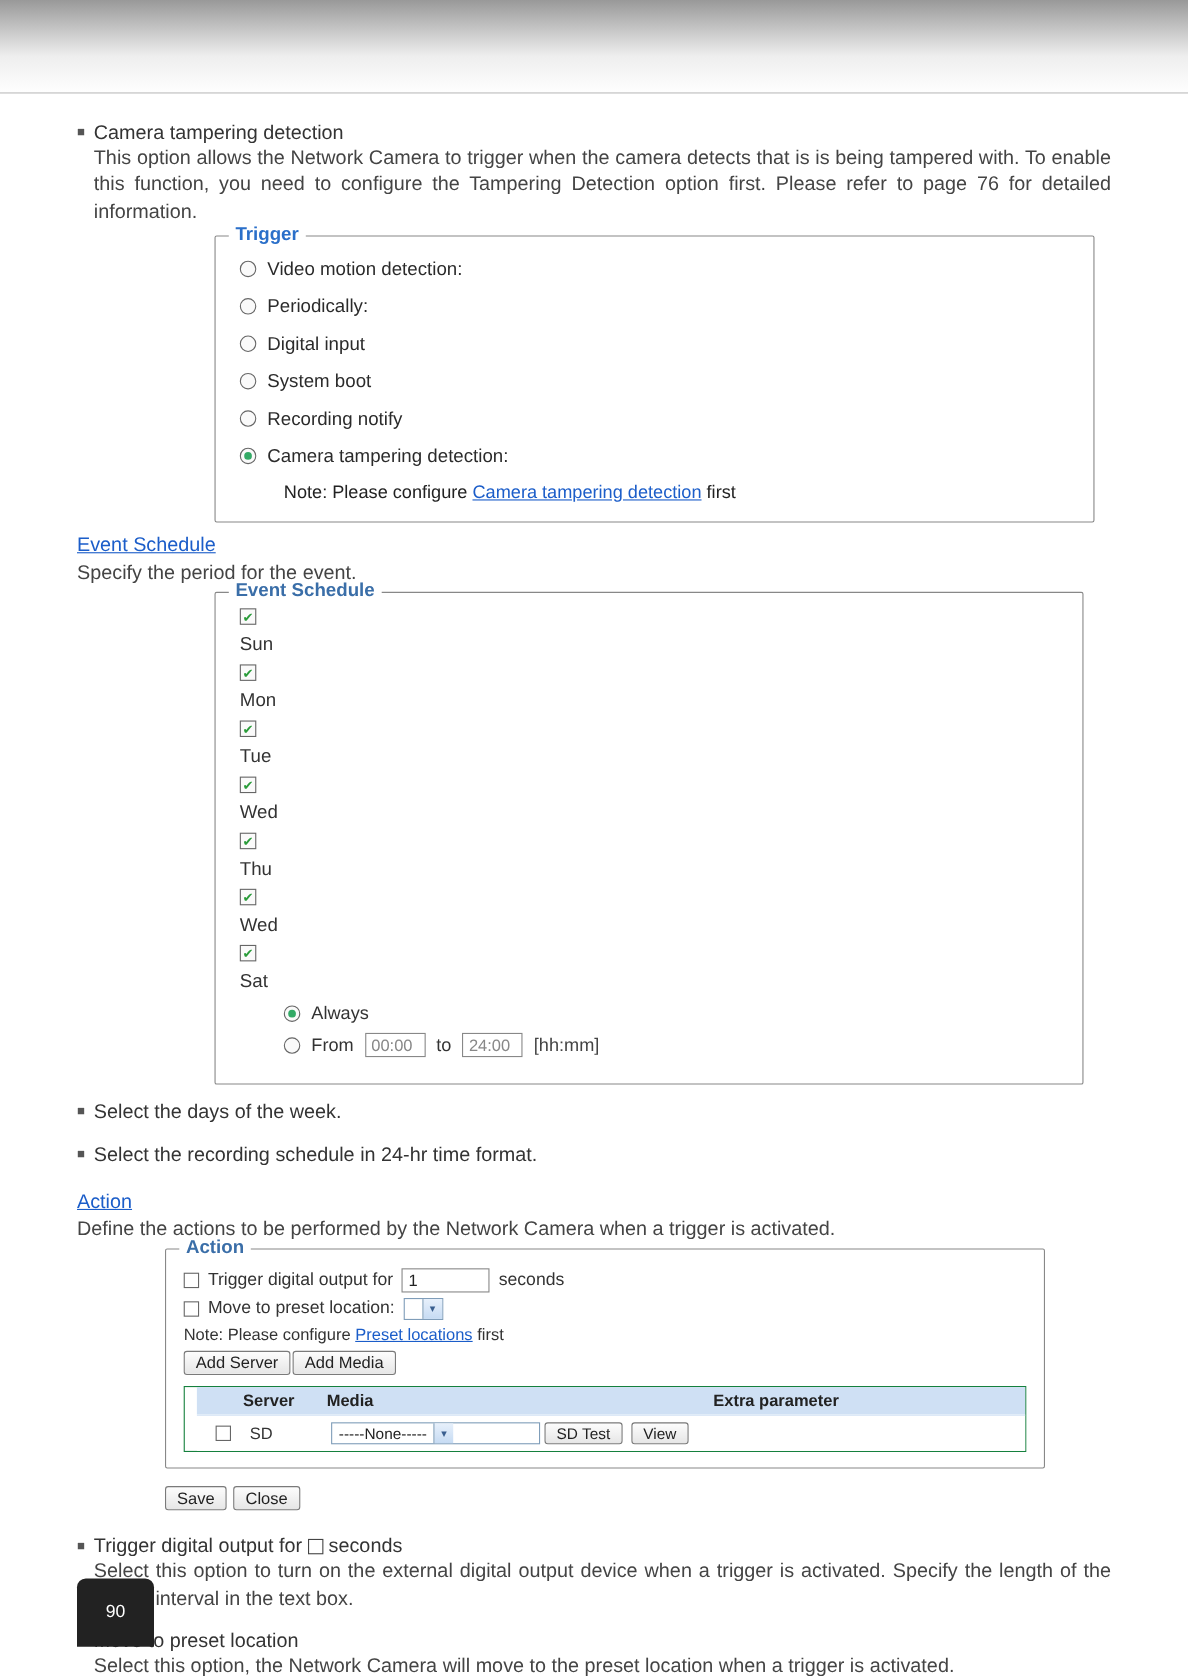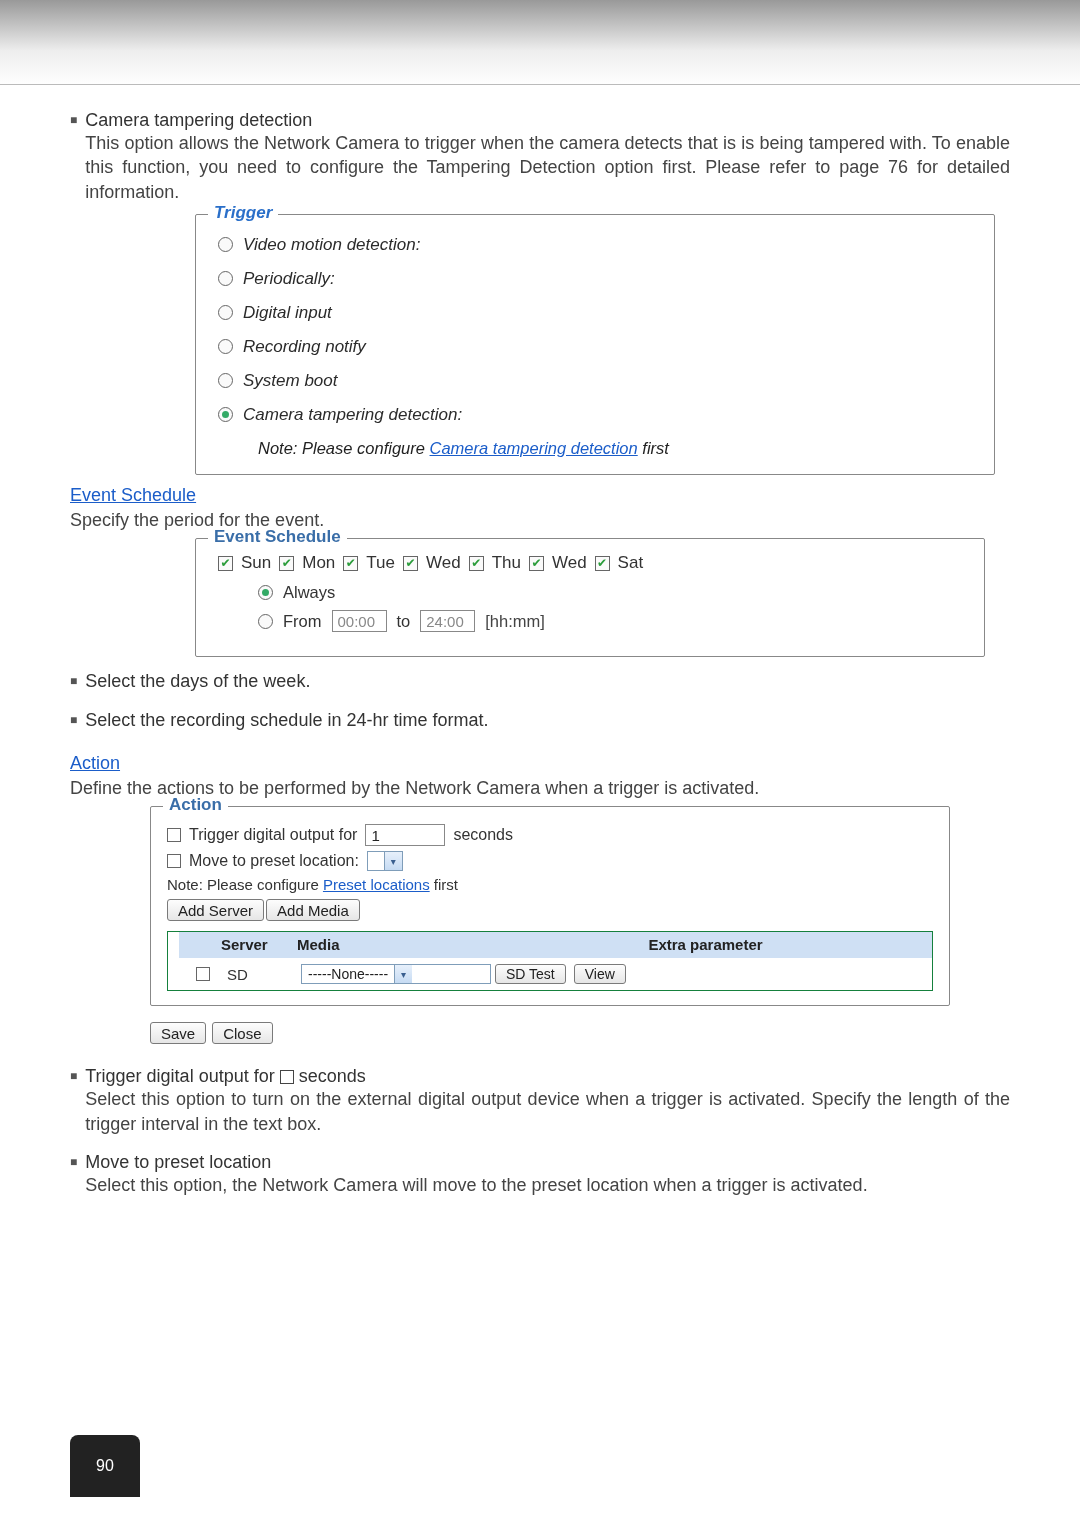--- a/index.html
+++ b/index.html
@@ -100,27 +100,27 @@
   }
   .checkbox.checked::after { content: "✔"; }
   .checkbox.tiny {
     width: 14px; height: 14px; font-size: 11px; background:#fff;
   }
   .note-line {
     margin-left: 40px;
     font-size: 16.5px;
     color: #222;
   }
-  .panel-wrap-trigger { margin-left: 125px; margin-right: 15px; font-style: italic; }
+  .panel-wrap-trigger { margin-left: 125px; margin-right: 15px; }
   .panel-wrap-schedule { margin-left: 125px; margin-right: 25px; }
   .panel-wrap-action { margin-left: 80px; margin-right: 60px; }
 
   .days-row {
-    display: flex; gap: 8px; align-items: center; flex-wrap: wrap;
-    margin-bottom: 10px; font-size: 17px;
+    display: flex; gap: 8px; align-items: flex-start; flex-wrap: wrap;
+    margin-bottom: 10px; font-size: 17px; flex-direction: column;
   }
   .time-label { font-weight: bold; font-size: 17px; margin: 6px 0 8px 0; }
   .time-sub { margin-left: 40px; display: flex; gap: 10px; align-items: center; margin-bottom: 8px; font-size: 16.5px; }
   .txt-input {
     border: 1px solid #888; width: 60px; height: 22px; padding: 0 5px; font-size: 15px; color: #888;
   }
   .txt-input.small { width: 55px; }
   .txt-input.active { color: #222; }
   .hint { color: #444; }
 
@@ -195,25 +195,25 @@
       <div class="radio-row">
         <span class="radio"></span>
         <span>Periodically:</span>
       </div>
       <div class="radio-row">
         <span class="radio"></span>
         <span>Digital input</span>
       </div>
       <div class="radio-row">
         <span class="radio"></span>
+        <span>System boot</span>
+      </div>
+      <div class="radio-row">
+        <span class="radio"></span>
         <span>Recording notify</span>
-      </div>
-      <div class="radio-row">
-        <span class="radio"></span>
-        <span>System boot</span>
       </div>
       <div class="radio-row">
         <span class="radio-on"></span>
         <span>Camera tampering detection:</span>
       </div>
       <div class="note-line">
         <span>Note: Please configure </span><a class="link-inline">Camera tampering detection</a><span> first</span>
       </div>
     </div>
   </div>

